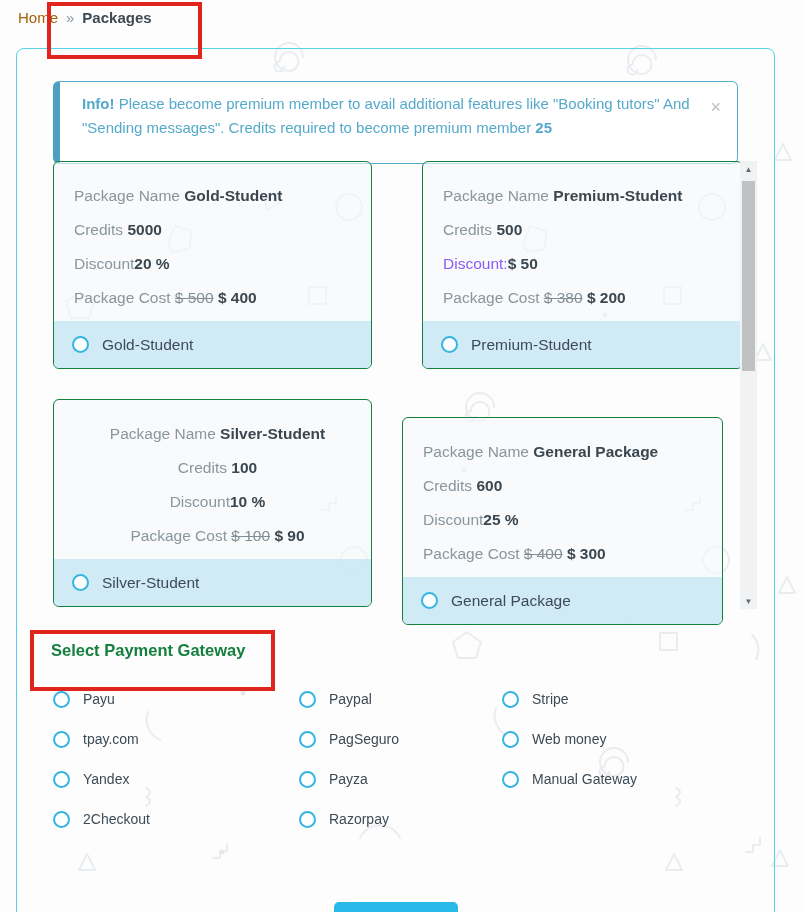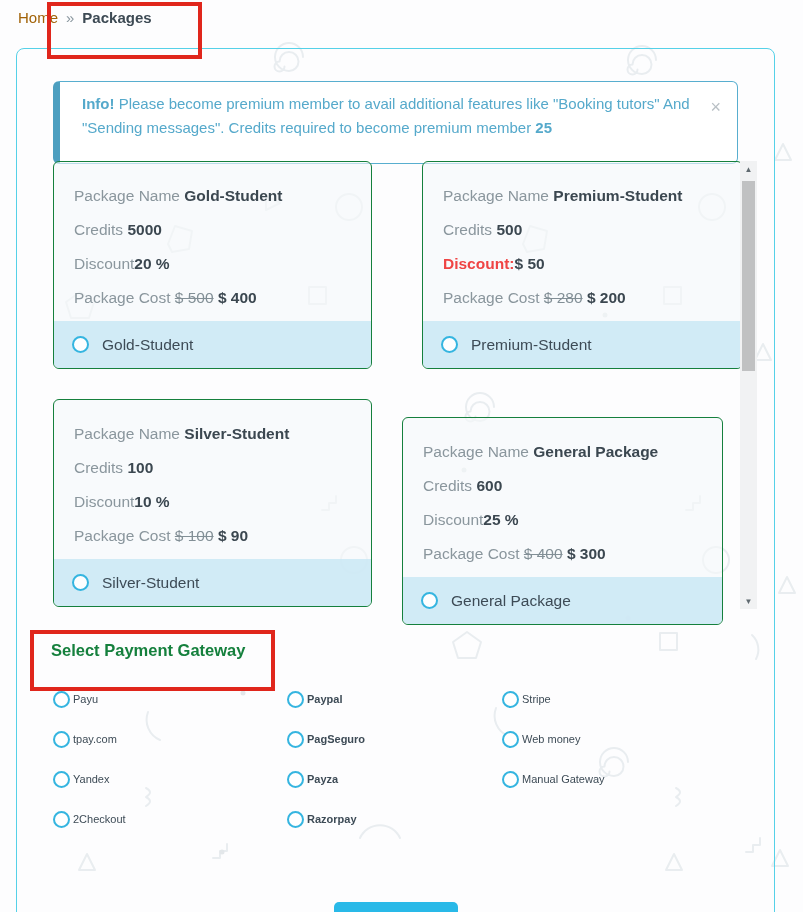--- a/index.html
+++ b/index.html
@@ -28,48 +28,48 @@
     padding:10px 44px 10px 22px;color:#55a9cb;font-size:15px;line-height:24px;}
   .alert .b{font-weight:700;}
   .alert-close{position:absolute;right:16px;top:16px;color:#b9c0c5;font-size:18px;line-height:18px;
     cursor:pointer;font-weight:400;}
 
   
   .card{position:absolute;box-sizing:border-box;border:1px solid #15803d;border-radius:6px;
     background:rgba(246,248,250,0.62);overflow:hidden;display:flex;flex-direction:column;}
   .card1{left:36px;top:112px;width:319px;height:208px;}
   .card2{left:385px;top:112px;width:321px;height:208px;margin-left:20px;}
-  .card3{left:36px;top:350px;width:319px;height:208px;}
+  .card3{left:36px;top:350px;width:319px;height:208px;text-align:center;}
   .card4{left:385px;top:368px;width:321px;height:208px;}
   .card-body{flex:1;padding:23px 10px 0 20px;font-size:15.5px;color:#8a969d;}
   .card-row{margin-bottom:13px;line-height:21px;}
   .val{color:#3b4750;font-weight:700;}
   .strike{color:#828f96;text-decoration:line-through;}
-  .bold-label{color:#ef4444;font-weight:700;}
+  .bold-label{color:#8b5cf6;font-weight:400;}
   .card-footer{height:48px;background:rgba(202,231,245,0.85);display:flex;align-items:center;
     padding-left:18px;gap:13px;color:#3d4b56;font-size:15.5px;}
 
   .radio{width:17px;height:17px;border:2px solid #35b5e0;border-radius:50%;
     background:rgba(255,255,255,0.95);box-sizing:border-box;flex:0 0 auto;cursor:pointer;}
 
   
   .scrollbar{position:absolute;left:723px;top:112px;width:17px;height:448px;background:#f1f2f3;}
   .sb-arrow{position:absolute;left:0;width:17px;height:16px;display:flex;align-items:center;
     justify-content:center;font-size:8px;color:#606a70;cursor:pointer;}
   .sb-up{top:0;}
   .sb-down{bottom:0;}
   .sb-thumb{position:absolute;left:2px;top:20px;width:13px;height:190px;background:#c0c1c2;cursor:pointer;}
 
   
   .pay-heading{position:absolute;left:34px;top:592px;font-size:16.5px;font-weight:700;color:#15803d;}
   .pay-col{position:absolute;top:630px;width:230px;}
   .pay-col-1{left:36px;}
-  .pay-col-2{left:270px;font-weight:bold;}
+  .pay-col-2{left:282px;}
   .pay-col-3{left:485px;}
-  .pay-option{height:40px;display:flex;align-items:center;gap:3px;font-size:11px;color:#3d4b56;}
+  .pay-option{height:40px;display:flex;align-items:center;gap:13px;font-size:14px;color:#3d4b56;}
 
   
   .buy-btn{position:absolute;left:317px;top:853px;width:124px;height:39px;background:#29b9e8;
     color:#ffffff;border:none;border-radius:5px;font-size:17px;font-family:"Liberation Sans",sans-serif;
     cursor:pointer;display:flex;align-items:center;justify-content:center;}
 </style>
 </head>
 <body>
 
 <div class="page">
@@ -161,21 +161,21 @@
           <span>Package Name</span>
           <span class="val">Premium-Student</span>
         </div>
         <div class="card-row">
           <span>Credits</span>
           <span class="val">500</span>
         </div>
         <div class="card-row"><span class="bold-label">Discount:</span><span class="val">$ 50</span></div>
         <div class="card-row">
           <span>Package Cost</span>
-          <span class="strike">$ 280</span>
+          <span class="strike">$ 380</span>
           <span class="val">$ 200</span>
         </div>
       </div>
       <div class="card-footer">
         <span class="radio"></span>
         <span>Premium-Student</span>
       </div>
     </div>
 
     <div class="card card3">

